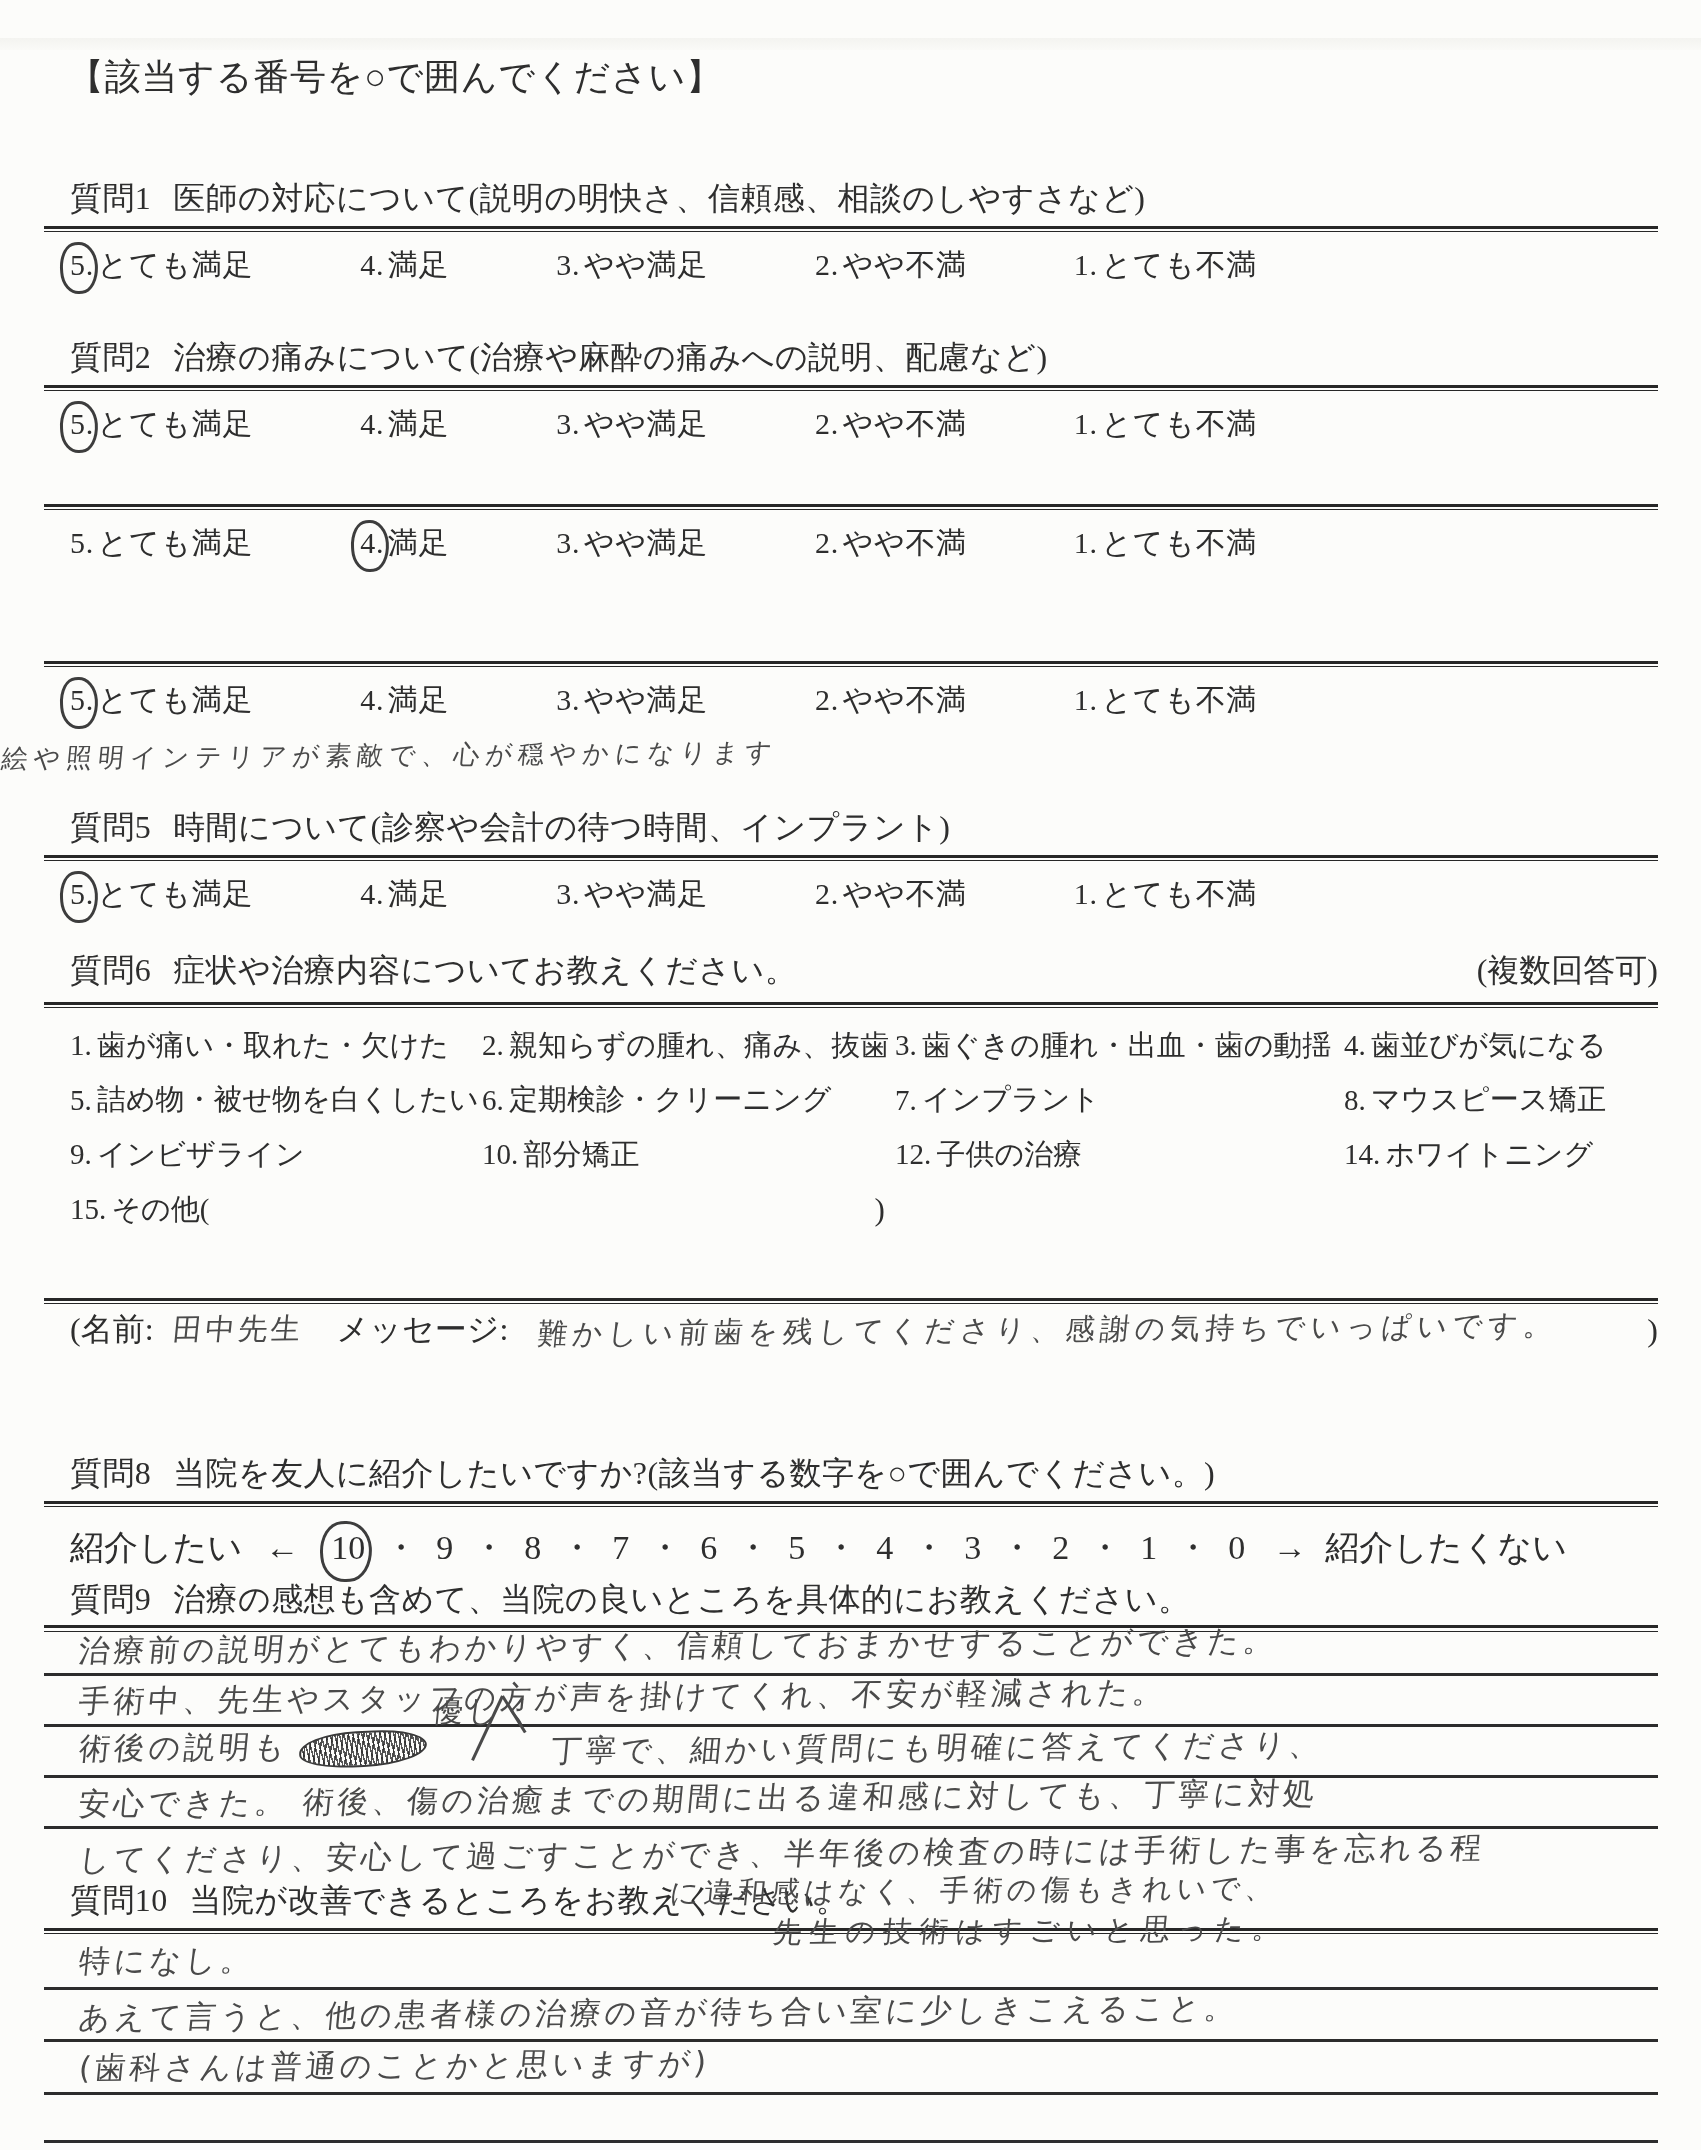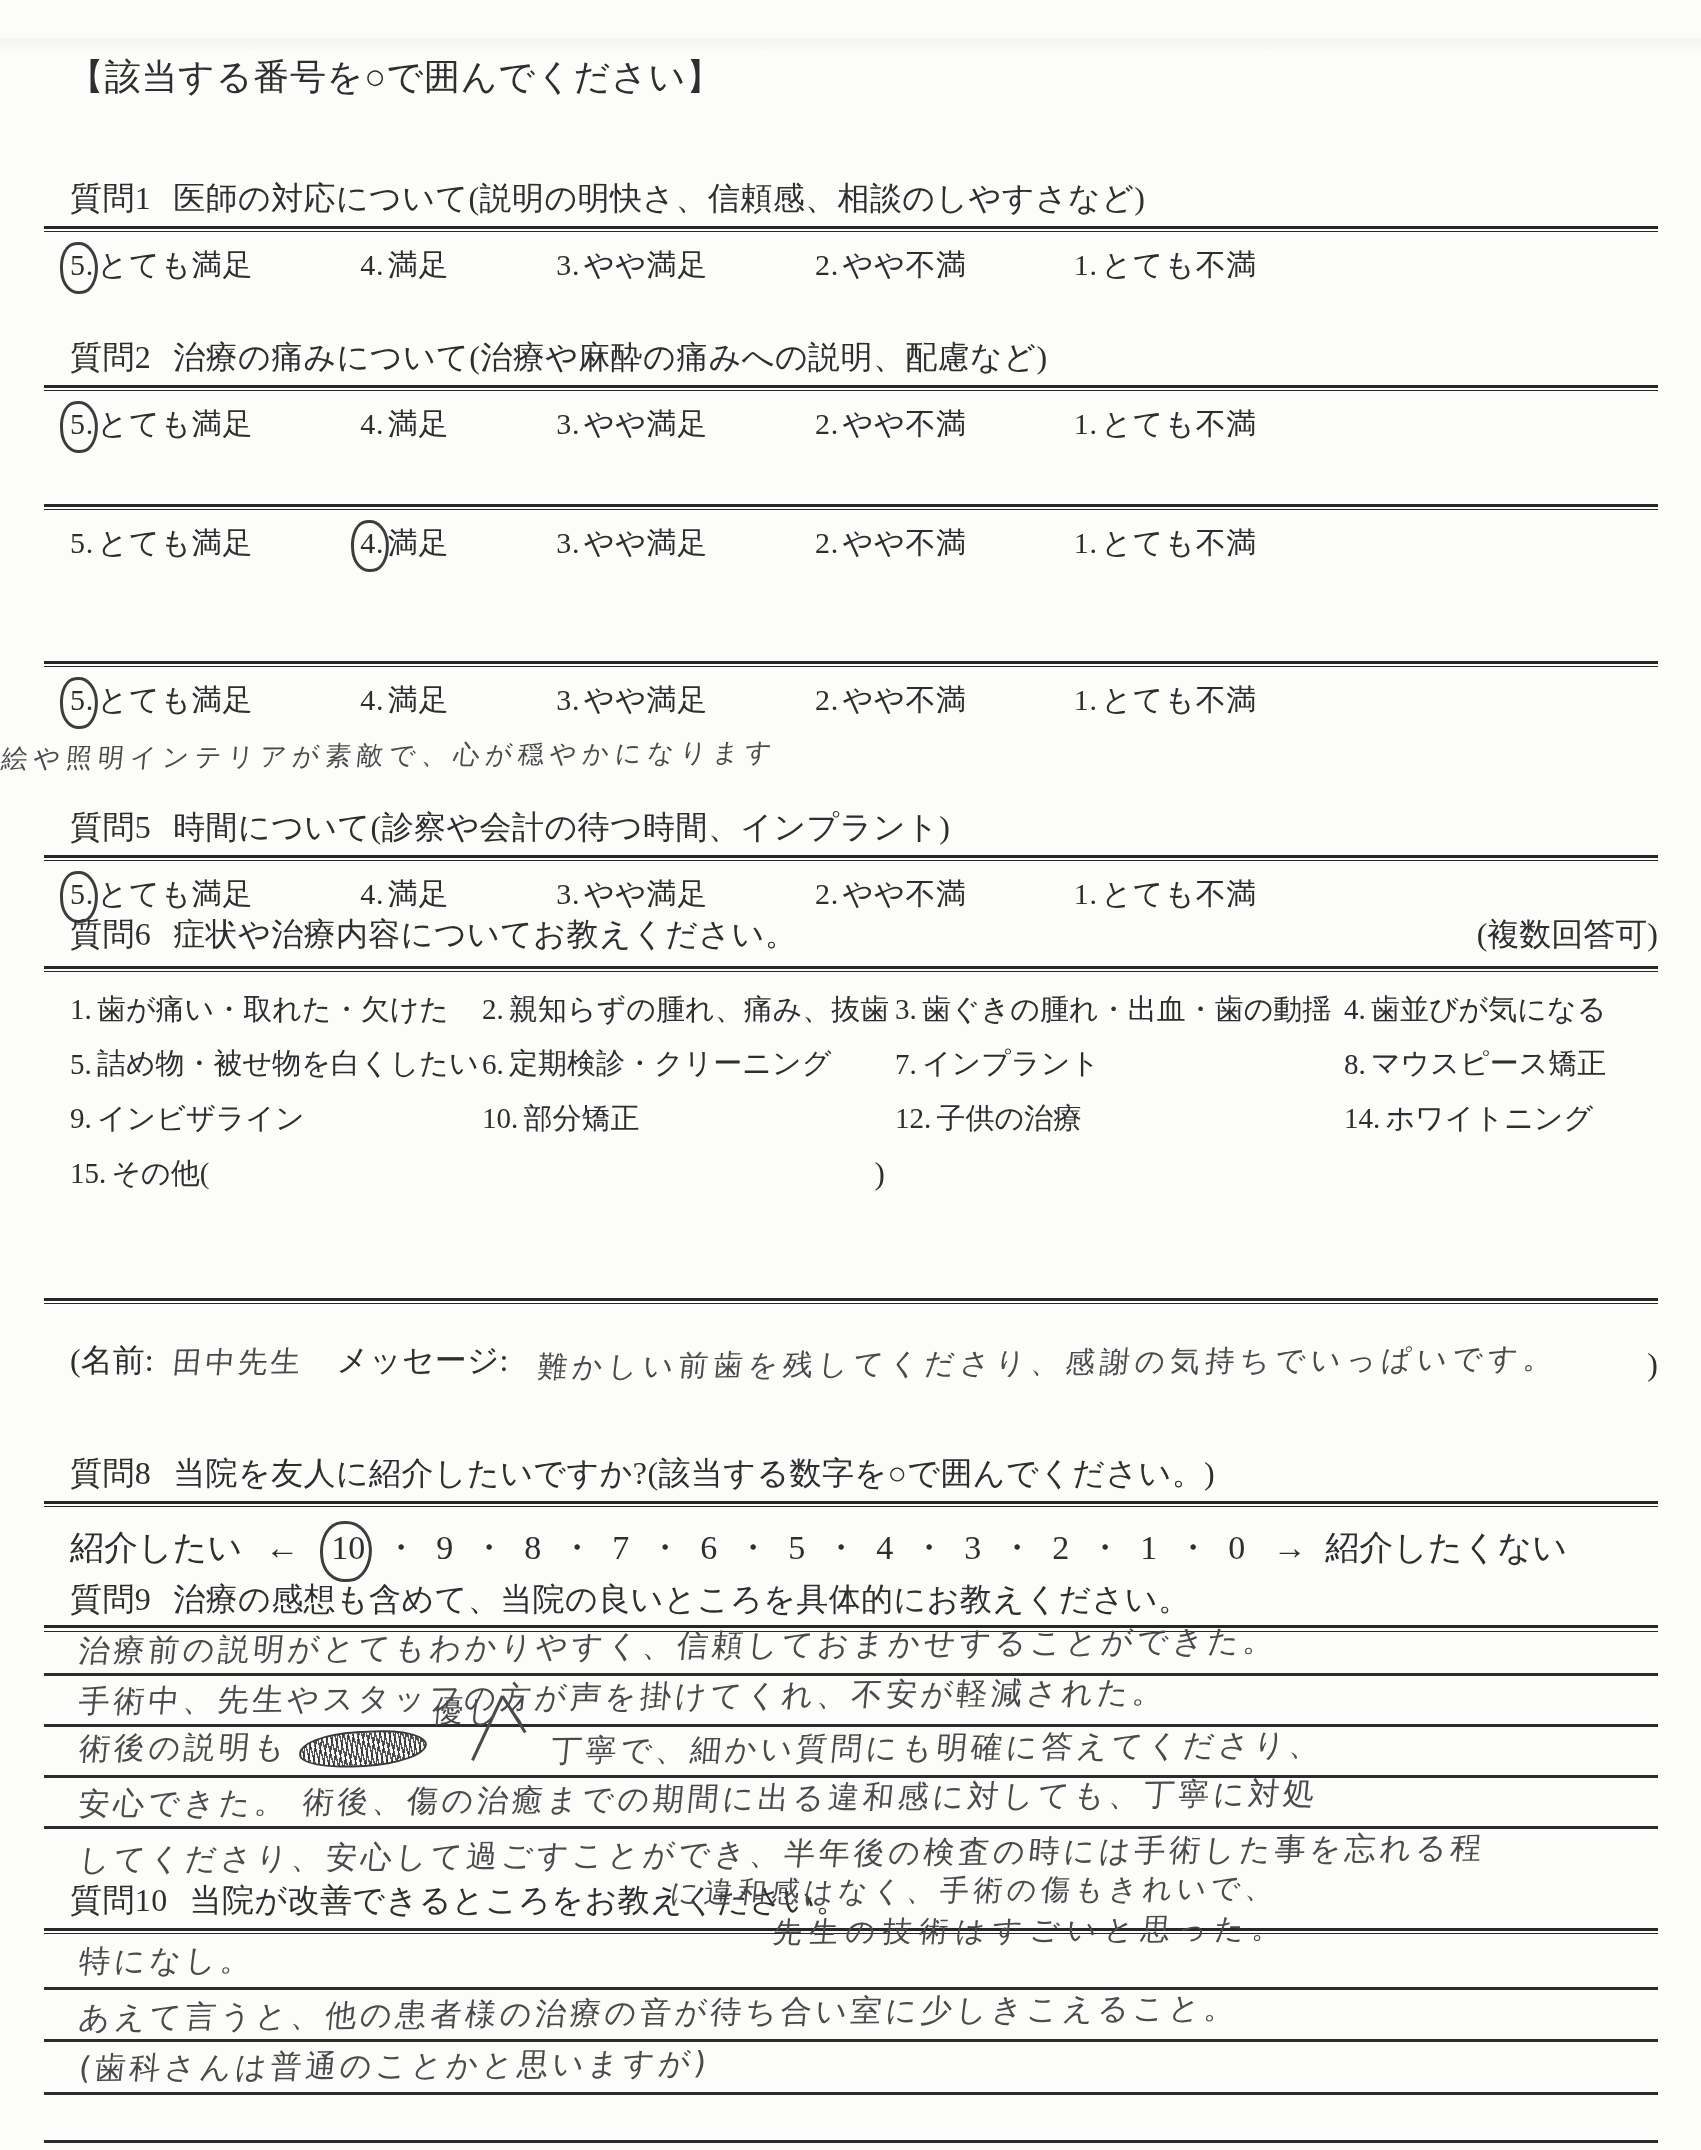--- a/index.html
+++ b/index.html
@@ -17,21 +17,21 @@
 
   .title {position:absolute; top:59px; left:68px; font-size:36px; line-height:1;
     letter-spacing:0.7px; font-weight:normal; margin:0; white-space:nowrap;}
 
   .block {position:absolute; left:70px; right:43px;}
   #q1  {top:179px;}
   #q2  {top:338px;}
   #q3  {top:495px;}
   #q4  {top:652px;}
   #q5  {top:808px;}
-  #q6  {top:913px;}
+  #q6  {top:949px;}
   #q7  {top:1289px;}
   #q8  {top:1454px;}
   #q9  {top:1580px;}
   #q10 {top:1881px;}
 
   .qheading {font-size:32px; line-height:38px; letter-spacing:0.4px; white-space:nowrap;}
   .qlabel {margin-right:22px;}
 
   .rule {height:2.2px; border-top:3px solid #272727; border-bottom:1.5px solid #272727;
     margin-left:-26px; margin-top:8.9px;}
@@ -54,21 +54,21 @@
 
   .q6header {display:flex; justify-content:space-between; align-items:baseline;}
   .qnote {font-size:32px; white-space:nowrap;}
   .q6grid {display:grid; grid-template-columns:412px 413px 449px 1fr;
     row-gap:17.7px; margin-top:19px; font-size:29px;}
   .q6item {white-space:nowrap; height:37px; display:flex; align-items:center;}
   .q6item .num {margin-right:5.2px;}
   .q6close {text-align:right; padding-right:10.3px; font-size:31px; height:37px;
     display:flex; align-items:center; justify-content:flex-end;}
 
-  .q7row {display:flex; align-items:flex-end; margin-top:35px; font-size:32px;}
+  .q7row {display:flex; align-items:center; margin-top:4px; font-size:32px;}
   .q7row .printed {white-space:nowrap;}
   .q7name {margin:0 34px 0 19px; font-size:29.5px; white-space:nowrap;}
   .q7msglabel {margin-right:29.5px;}
   .q7message {flex:1; font-size:29.5px; letter-spacing:5.2px; white-space:nowrap; overflow:hidden;}
   .q7close {margin-left:4.4px;}
 
   .q8row {display:flex; align-items:baseline; margin-top:17.7px; font-size:34px; white-space:nowrap;}
   .q8row > span {margin-right:18.5px;}
   .q8arrowL {margin-left:4.4px; margin-right:32px !important;}
   .q8arrowR {margin-left:8.9px;}

